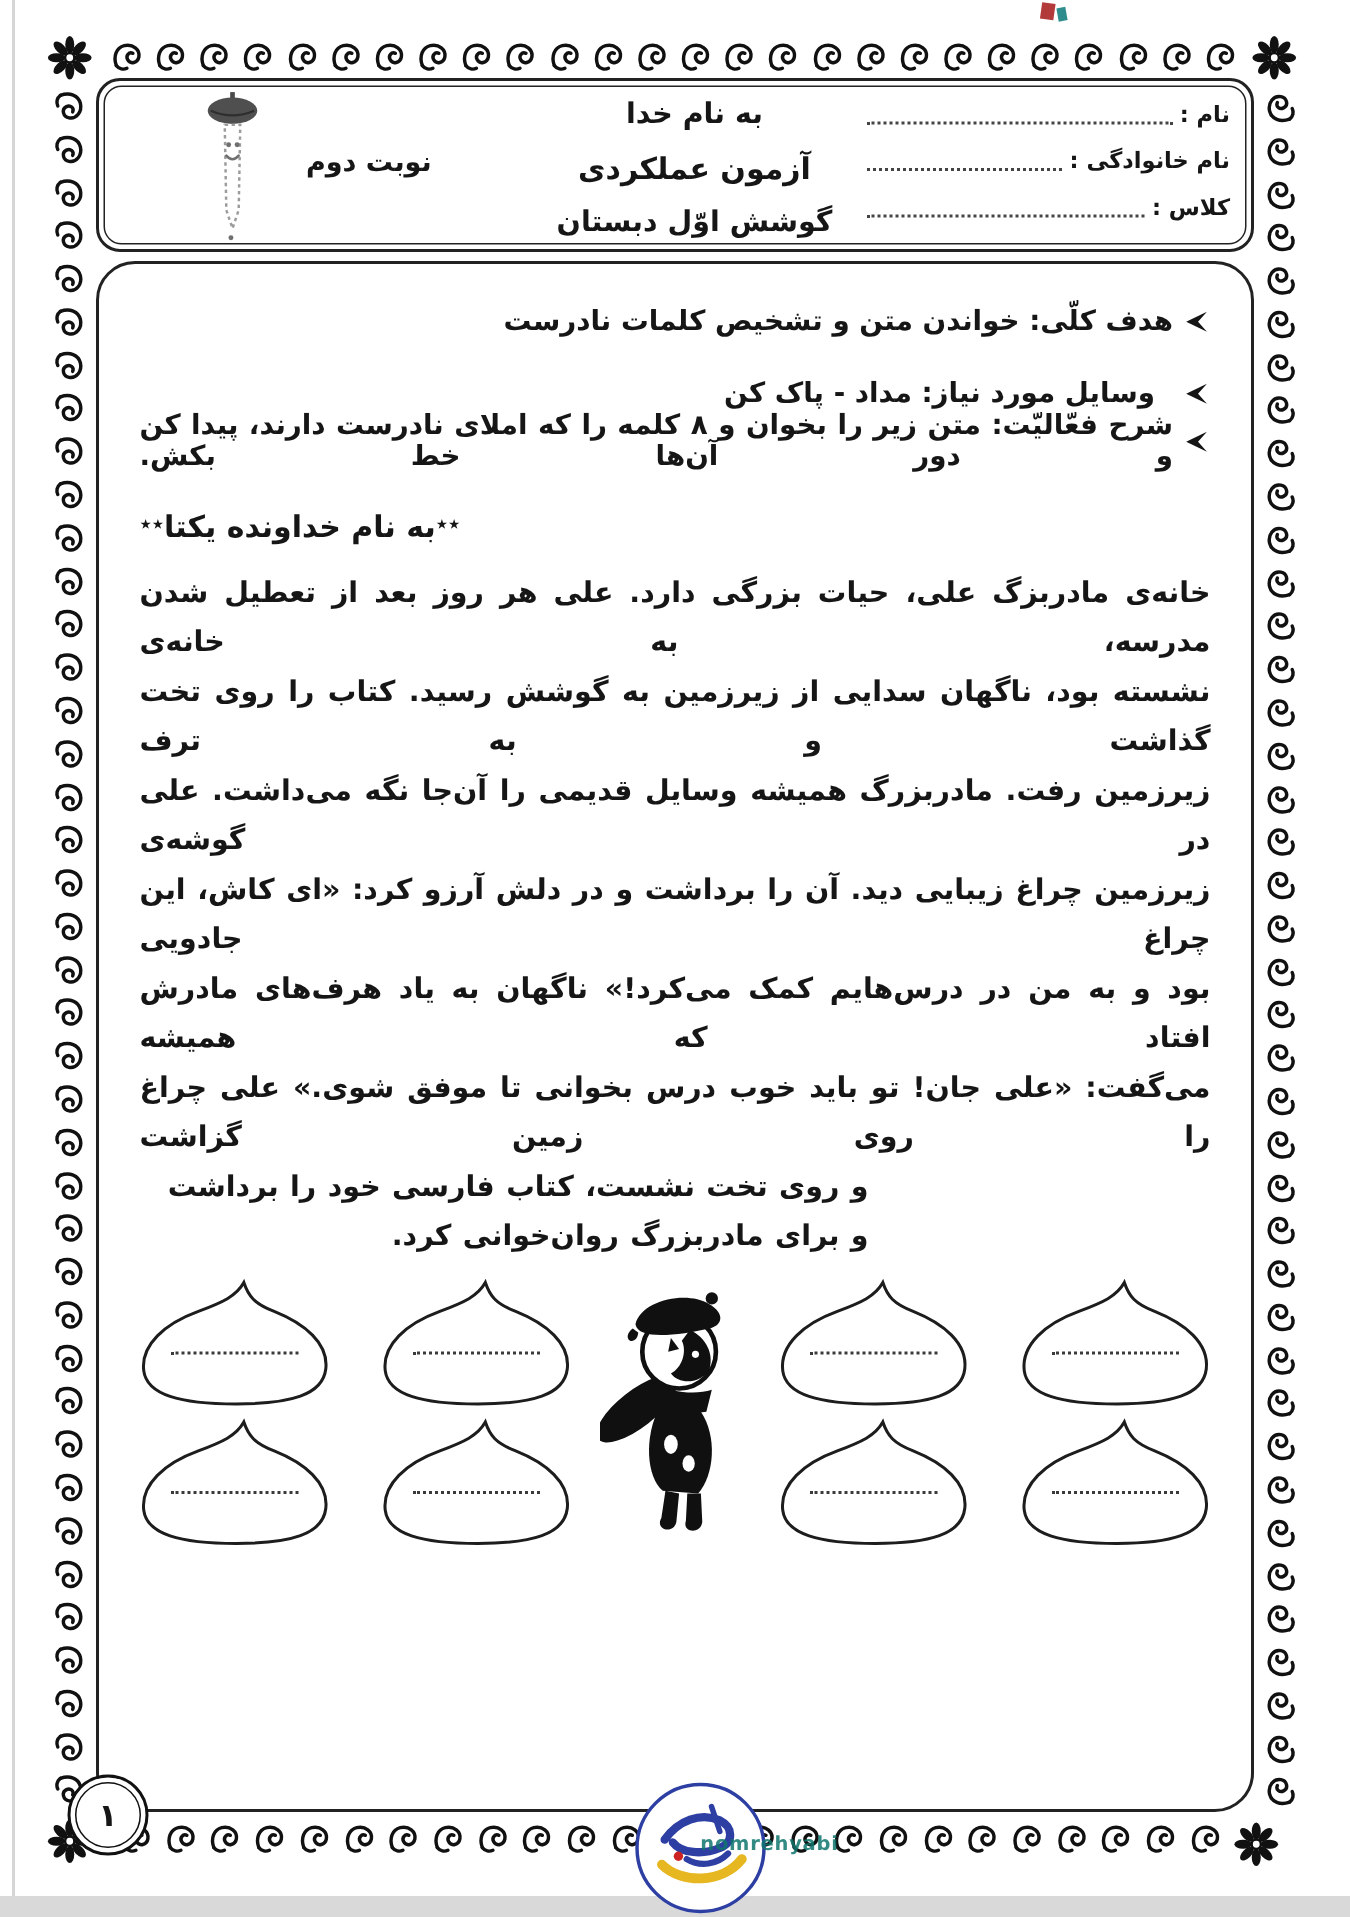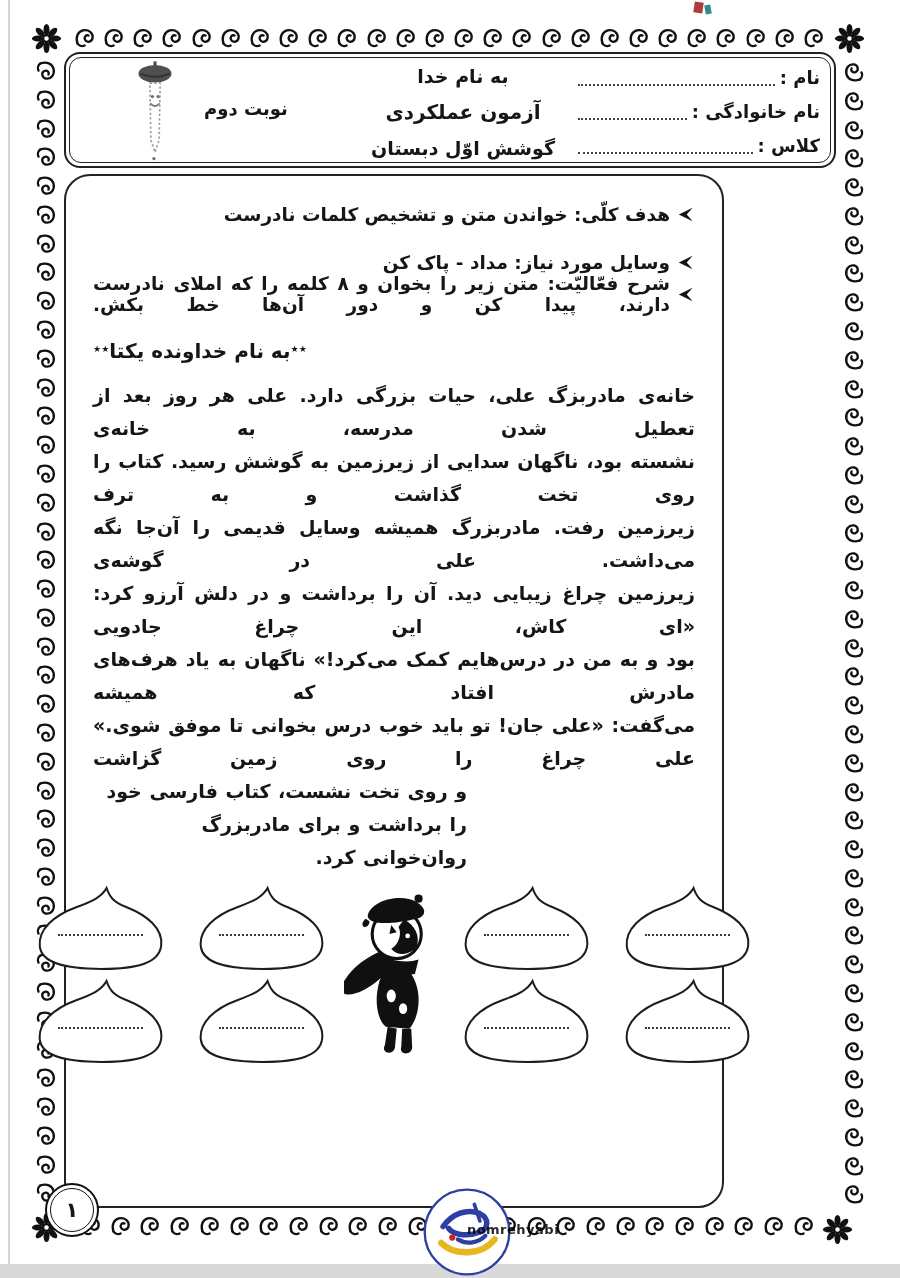--- a/index.html
+++ b/index.html
@@ -34,38 +34,38 @@
   
   .header-box {
     position:absolute; left:64px; top:52px; width:772px; height:116px;
     border:2px solid #222; border-radius:16px; background:#fff;
   }
   .header-box::before {
     content:""; position:absolute; inset:3px; border:1.5px solid #222; border-radius:12px; pointer-events:none;
   }
   .h-fields { position:absolute; right:14px; top:13px; width:246px; direction:rtl; }
   .h-field { display:flex; align-items:flex-end; margin-bottom:13px; }
-  .h-field-label { font-weight:700; font-size:18px; white-space:nowrap; }
+  .h-field-label { font-weight:700; font-size:15px; white-space:nowrap; }
   .h-field-dots { flex:1; border-bottom:2px dotted #444; height:14px; margin:0 5px 2px 4px; }
   .h-center { position:absolute; left:272px; width:250px; top:11px; text-align:center; direction:rtl; }
   .h-center .l1 { font-size:19px; font-weight:700; margin-bottom:13px; }
   .h-center .l2 { font-size:20px; font-weight:700; margin-bottom:13px; }
   .h-center .l3 { font-size:19px; font-weight:700; }
   .h-term { position:absolute; left:138px; top:44px; font-size:18px; font-weight:700; direction:rtl; }
   .h-pencil { position:absolute; left:58px; top:4px; width:62px; height:106px; }
 
   
   .main-box {
-    position:absolute; left:64px; top:174px; width:660px; height:1034px;
+    position:absolute; left:64px; top:174px; width:772px; height:1034px;
     border:2.5px solid #222; border-radius:26px; background:#fff;
     padding:20px 27px 0 27px;
   }
   .obj-line { display:flex; direction:rtl; align-items:center; font-size:18.5px; font-weight:700; }
   .obj-0 { margin-top:8px; }
-  .obj-1 { margin-top:27px; }
+  .obj-1 { margin-top:27px;gap:12px; }
   .obj-2 { }
   .obj-icon { width:19px; height:19px; margin-left:6px; flex:0 0 auto; }
   .obj-text { white-space:nowrap; }
   .obj-text-stretch { flex:1; text-align:justify; text-align-last:justify; white-space:normal; }
   .obj-cont { direction:rtl; text-align:right; font-size:18.5px; font-weight:700; margin:19px 315px 0 0; white-space:nowrap; }
 
   .story-title { margin-top:24px; text-align:left; direction:rtl; font-size:20px; font-weight:700; }
   .story-title .star { font-size:15px; letter-spacing:-2px; position:relative; top:-4px; }
   .story { margin-top:16px; direction:rtl; }
   .story-line {
@@ -90,21 +90,21 @@
     position:absolute; left:45px; top:1183px; width:54px; height:54px;
     border:2px solid #111; border-radius:50%; background:#fff;
     display:flex; align-items:center; justify-content:center;
     font-size:21px; font-weight:700;
   }
   .page-num::before { content:""; position:absolute; inset:3px; border:1.5px solid #111; border-radius:50%; }
 
   .watermark { position:absolute; left:419px; top:1186px; width:96px; height:92px; }
   .wm-text {
     position:absolute; left:438px; top:1222px; width:150px; text-align:center;
-    color:#000000; font-size:13px; font-weight:700; opacity:.85; letter-spacing:.5px;
+    color:#0f766e; font-size:13px; font-weight:700; opacity:.85; letter-spacing:.5px;
   }
   .defs-holder { position:absolute; width:0; height:0; overflow:hidden; }
 </style>
 </head>
 <body>
 
 <svg class="defs-holder" aria-hidden="true">
   <defs>
     <symbol id="swirl" viewBox="0 0 26 26">
       <path d="M4,20 C1.5,13 4,6.5 10,5 C16.5,3.5 22,8 21,13.5 C20.2,18 14.5,19.5 12.5,15.5 C11,12.5 13.5,9.5 16.5,10.8" fill="none" stroke="#111" stroke-width="2.6" stroke-linecap="round"></path>

